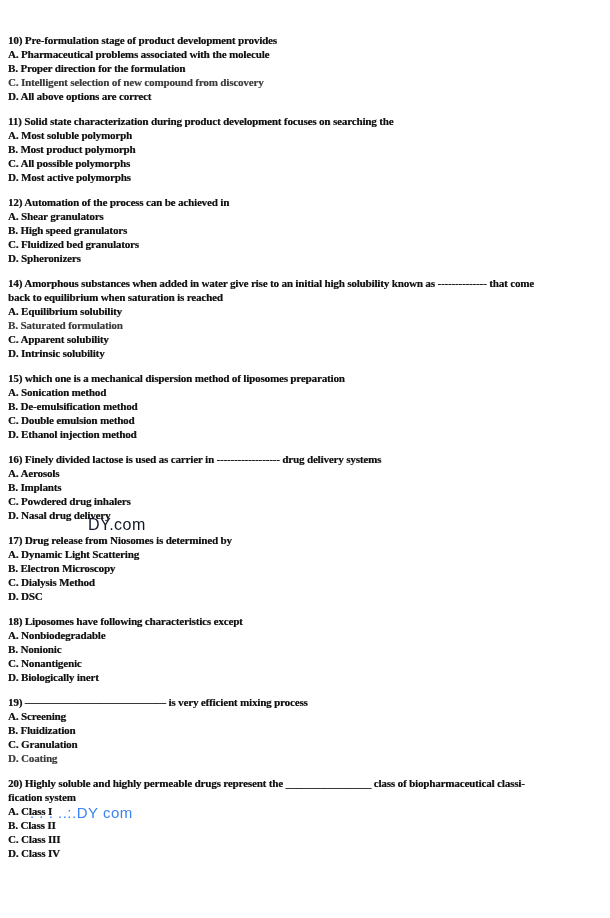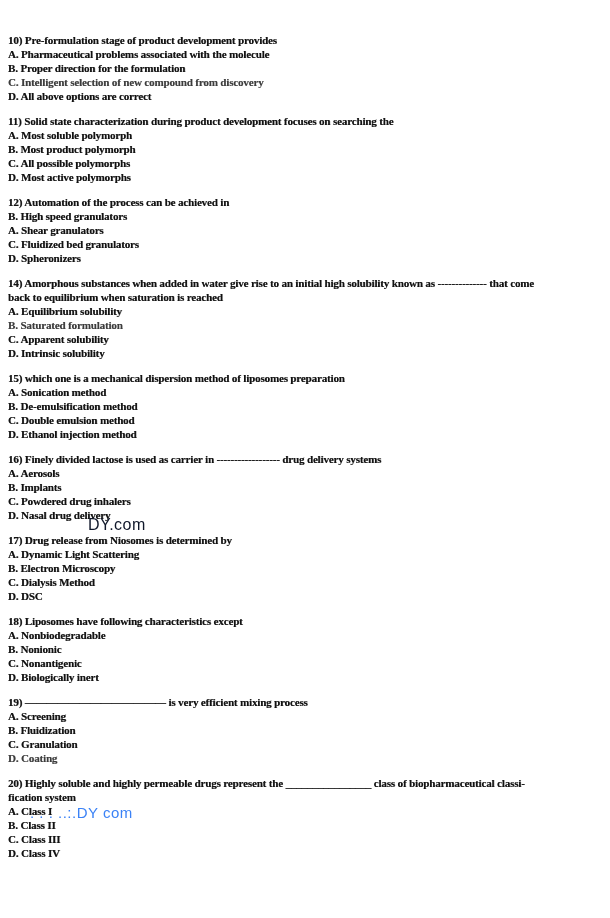--- a/index.html
+++ b/index.html
@@ -63,22 +63,22 @@
   <div class="q">
     <div class="q-line">11) Solid state characterization during product development focuses on searching the</div>
     <div class="opt">A. Most soluble polymorph</div>
     <div class="opt">B. Most product polymorph</div>
     <div class="opt">C. All possible polymorphs</div>
     <div class="opt">D. Most active polymorphs</div>
   </div>
 
   <div class="q">
     <div class="q-line">12) Automation of the process can be achieved in</div>
+    <div class="opt">A. Shear granulators</div>
     <div class="opt">B. High speed granulators</div>
-    <div class="opt">A. Shear granulators</div>
     <div class="opt">C. Fluidized bed granulators</div>
     <div class="opt">D. Spheronizers</div>
   </div>
 
 
   <div class="q">
     <div class="q-line">14) Amorphous substances when added in water give rise to an initial high solubility known as -------------- that come</div>
     <div class="q-line">back to equilibrium when saturation is reached</div>
     <div class="opt">A. Equilibrium solubility</div>
     <div class="opt faded">B. Saturated formulation</div>

